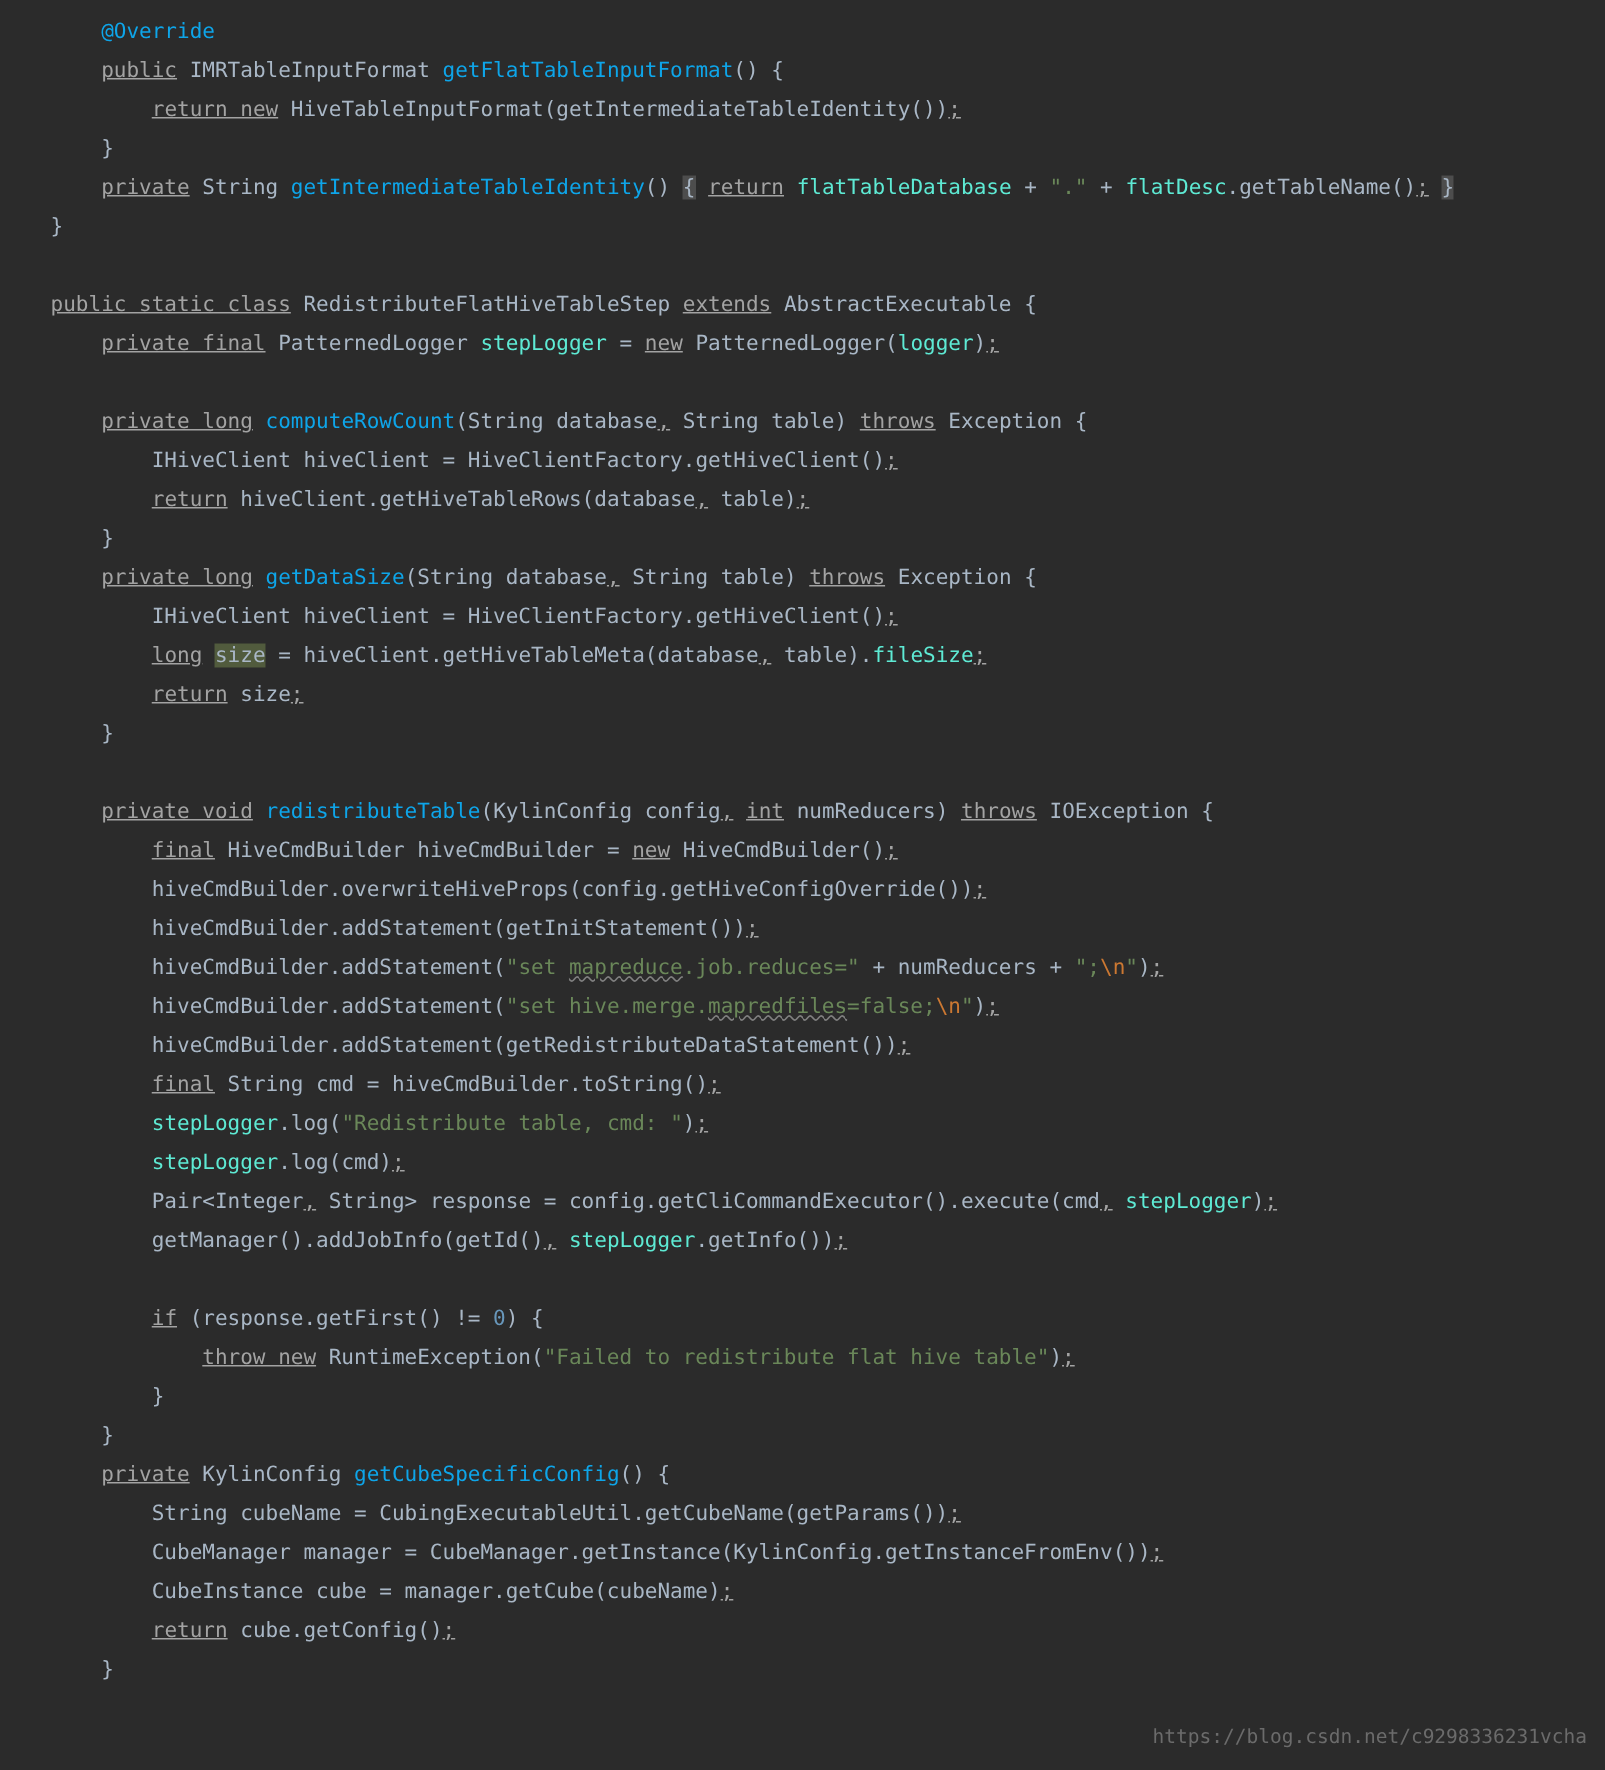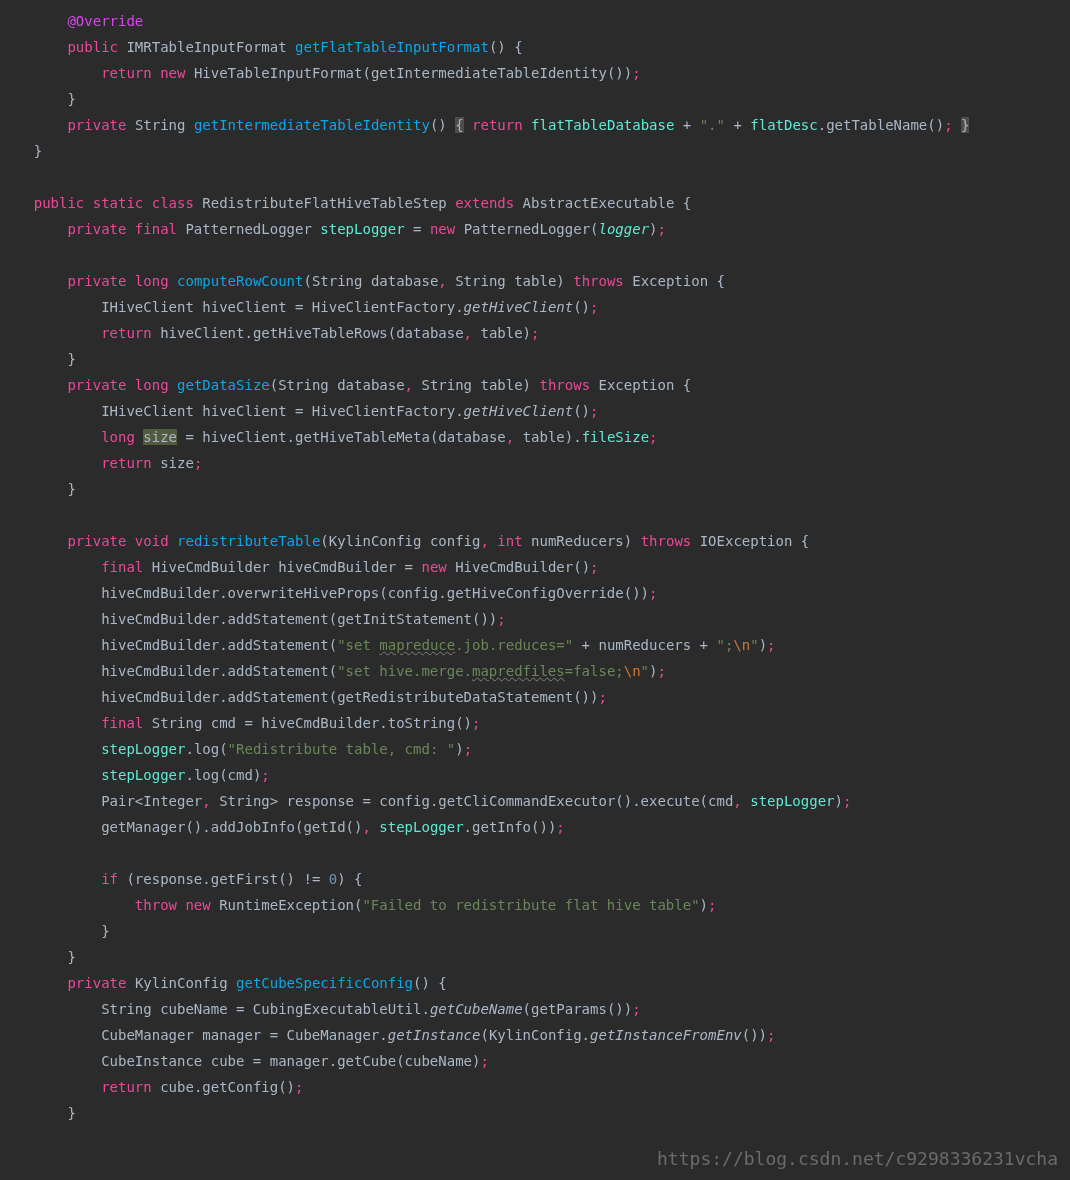--- a/index.html
+++ b/index.html
@@ -12,37 +12,37 @@
     height: 1180px;
     overflow: hidden;
     position: relative;
   }
   .code-container {
     padding: 8px 0 0 0;
     color: #a9b7c6;
     white-space: pre;
   }
   .line { display: block; }
-  .kw { color: #ec4899; }
-  .ann { color: #d946ef; }
+  .kw { color: #a3a3a3; text-decoration: underline; }
+  .ann { color: #0ea5e9; }
   .mname { color: #0ea5e9; }
   .str { color: #6a8759; }
   .num { color: #6897bb; }
   .field { color: #5eead4; }
-  .italic { font-style: italic; }
+  .italic { }
   .esc { color: #cc7832; }
   .hlbox { background: #515b3d; }
   .hl { background: #4d4d4d; }
   .wavy { text-decoration: underline wavy #808080; text-decoration-thickness: 1px; }
   .watermark {
     position: absolute;
     bottom: 8px;
     right: 12px;
     color: #6b6b6b;
-    font-size: 18px;
+    font-size: 13px;
     font-family: monospace;
   }
 </style>
 </head>
 <body>
 
 <div class="code-container" id="code-root"><span class="line"><span>        </span><span class="ann">@Override</span></span><span class="line"><span>        </span><span class="kw">public</span><span> IMRTableInputFormat </span><span class="mname">getFlatTableInputFormat</span><span>() {</span></span><span class="line"><span>            </span><span class="kw">return new</span><span> HiveTableInputFormat(getIntermediateTableIdentity())</span><span class="kw">;</span></span><span class="line"><span>        }</span></span><span class="line"><span>        </span><span class="kw">private</span><span> String </span><span class="mname">getIntermediateTableIdentity</span><span>() </span><span class="hl">{</span><span> </span><span class="kw">return</span><span> </span><span class="field">flatTableDatabase</span><span> + </span><span class="str">"."</span><span> + </span><span class="field">flatDesc</span><span>.getTableName()</span><span class="kw">;</span><span> </span><span class="hl">}</span></span><span class="line"><span>    }</span></span><span class="line">&nbsp;</span><span class="line"><span>    </span><span class="kw">public static class</span><span> RedistributeFlatHiveTableStep </span><span class="kw">extends</span><span> AbstractExecutable {</span></span><span class="line"><span>        </span><span class="kw">private final</span><span> PatternedLogger </span><span class="field">stepLogger</span><span> = </span><span class="kw">new</span><span> PatternedLogger(</span><span class="field italic">logger</span><span>)</span><span class="kw">;</span></span><span class="line">&nbsp;</span><span class="line"><span>        </span><span class="kw">private long</span><span> </span><span class="mname">computeRowCount</span><span>(String database</span><span class="kw">,</span><span> String table) </span><span class="kw">throws</span><span> Exception {</span></span><span class="line"><span>            IHiveClient hiveClient = HiveClientFactory.</span><span class="italic">getHiveClient</span><span>()</span><span class="kw">;</span></span><span class="line"><span>            </span><span class="kw">return</span><span> hiveClient.getHiveTableRows(database</span><span class="kw">,</span><span> table)</span><span class="kw">;</span></span><span class="line"><span>        }</span></span><span class="line"><span>        </span><span class="kw">private long</span><span> </span><span class="mname">getDataSize</span><span>(String database</span><span class="kw">,</span><span> String table) </span><span class="kw">throws</span><span> Exception {</span></span><span class="line"><span>            IHiveClient hiveClient = HiveClientFactory.</span><span class="italic">getHiveClient</span><span>()</span><span class="kw">;</span></span><span class="line"><span>            </span><span class="kw">long</span><span> </span><span class="hlbox">size</span><span> = hiveClient.getHiveTableMeta(database</span><span class="kw">,</span><span> table).</span><span class="field">fileSize</span><span class="kw">;</span></span><span class="line"><span>            </span><span class="kw">return</span><span> size</span><span class="kw">;</span></span><span class="line"><span>        }</span></span><span class="line">&nbsp;</span><span class="line"><span>        </span><span class="kw">private void</span><span> </span><span class="mname">redistributeTable</span><span>(KylinConfig config</span><span class="kw">,</span><span> </span><span class="kw">int</span><span> numReducers) </span><span class="kw">throws</span><span> IOException {</span></span><span class="line"><span>            </span><span class="kw">final</span><span> HiveCmdBuilder hiveCmdBuilder = </span><span class="kw">new</span><span> HiveCmdBuilder()</span><span class="kw">;</span></span><span class="line"><span>            hiveCmdBuilder.overwriteHiveProps(config.getHiveConfigOverride())</span><span class="kw">;</span></span><span class="line"><span>            hiveCmdBuilder.addStatement(getInitStatement())</span><span class="kw">;</span></span><span class="line"><span>            hiveCmdBuilder.addStatement(</span><span class="str">"set </span><span class="str wavy">mapreduce</span><span class="str">.job.reduces="</span><span> + numReducers + </span><span class="str">";</span><span class="esc">\n</span><span class="str">"</span><span>)</span><span class="kw">;</span></span><span class="line"><span>            hiveCmdBuilder.addStatement(</span><span class="str">"set hive.merge.</span><span class="str wavy">mapredfiles</span><span class="str">=false;</span><span class="esc">\n</span><span class="str">"</span><span>)</span><span class="kw">;</span></span><span class="line"><span>            hiveCmdBuilder.addStatement(getRedistributeDataStatement())</span><span class="kw">;</span></span><span class="line"><span>            </span><span class="kw">final</span><span> String cmd = hiveCmdBuilder.toString()</span><span class="kw">;</span></span><span class="line"><span>            </span><span class="field">stepLogger</span><span>.log(</span><span class="str">"Redistribute table, cmd: "</span><span>)</span><span class="kw">;</span></span><span class="line"><span>            </span><span class="field">stepLogger</span><span>.log(cmd)</span><span class="kw">;</span></span><span class="line"><span>            Pair&lt;Integer</span><span class="kw">,</span><span> String&gt; response = config.getCliCommandExecutor().execute(cmd</span><span class="kw">,</span><span> </span><span class="field">stepLogger</span><span>)</span><span class="kw">;</span></span><span class="line"><span>            getManager().addJobInfo(getId()</span><span class="kw">,</span><span> </span><span class="field">stepLogger</span><span>.getInfo())</span><span class="kw">;</span></span><span class="line">&nbsp;</span><span class="line"><span>            </span><span class="kw">if</span><span> (response.getFirst() != </span><span class="num">0</span><span>) {</span></span><span class="line"><span>                </span><span class="kw">throw new</span><span> RuntimeException(</span><span class="str">"Failed to redistribute flat hive table"</span><span>)</span><span class="kw">;</span></span><span class="line"><span>            }</span></span><span class="line"><span>        }</span></span><span class="line"><span>        </span><span class="kw">private</span><span> KylinConfig </span><span class="mname">getCubeSpecificConfig</span><span>() {</span></span><span class="line"><span>            String cubeName = CubingExecutableUtil.</span><span class="italic">getCubeName</span><span>(getParams())</span><span class="kw">;</span></span><span class="line"><span>            CubeManager manager = CubeManager.</span><span class="italic">getInstance</span><span>(KylinConfig.</span><span class="italic">getInstanceFromEnv</span><span>())</span><span class="kw">;</span></span><span class="line"><span>            CubeInstance cube = manager.getCube(cubeName)</span><span class="kw">;</span></span><span class="line"><span>            </span><span class="kw">return</span><span> cube.getConfig()</span><span class="kw">;</span></span><span class="line"><span>        }</span></span></div>
 
 <div class="watermark">https://blog.csdn.net/c9298336231vcha</div>
 

